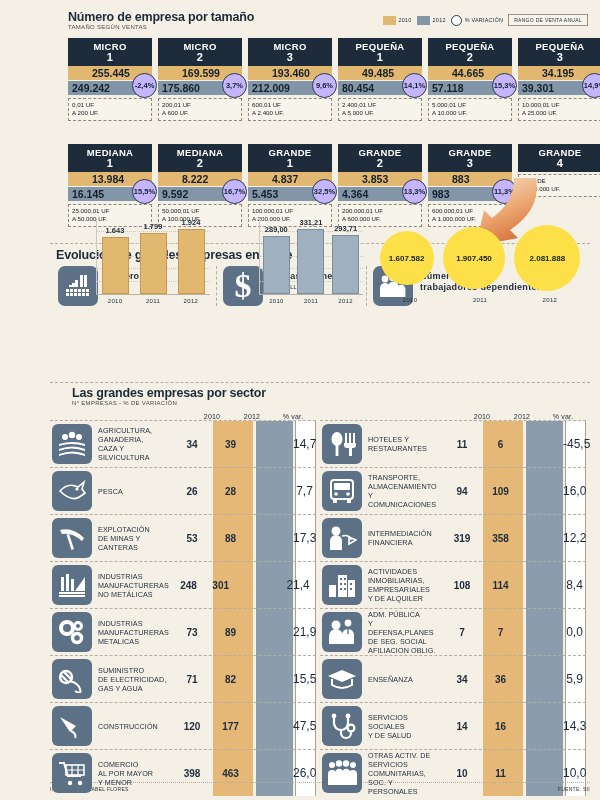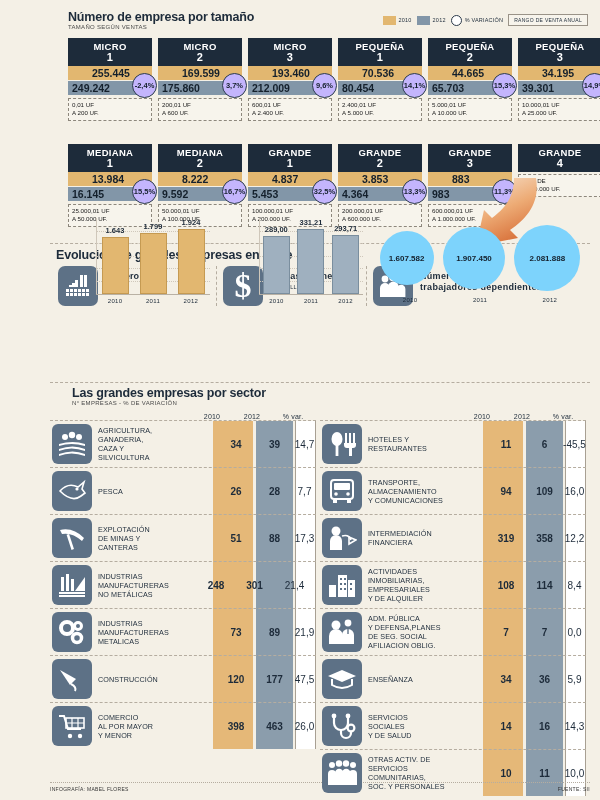--- a/index.html
+++ b/index.html
@@ -73,21 +73,21 @@
   .cb .f { width:100%; background:#e2b770; border:1px solid #c59a52; }
   .cb.blue .f { background:#9fb0bf; border:1px solid #7a8e9e; }
   .xax { position:absolute; left:0; right:0; bottom:0; height:12px;
          border-top:1px solid #b9b1a4; display:flex; justify-content:space-around;
          align-items:center; }
   .xax span { font-size:6px; letter-spacing:.3px; }
 
   .circles { position:absolute; left:8px; bottom:0; width:210px; height:84px; }
   .crow { position:absolute; left:0; right:0; bottom:12px; top:0;
           display:flex; align-items:center; justify-content:space-around; }
-  .circ { border-radius:50%; background:#7dd3fc; display:flex; align-items:center;
+  .circ { border-radius:50%; background:#fde047; display:flex; align-items:center;
           justify-content:center; font-size:8px; font-weight:bold; color:#14202c; }
 
   
   .arrow { position:absolute; left:440px; top:176px; width:110px; height:78px; }
 
   
   .sectors { position:absolute; left:50px; top:386px; width:540px; }
   .s-head { margin-left:22px; }
   .cols { display:flex; gap:4px; }
   .col { width:266px; position:relative; }
@@ -101,21 +101,21 @@
   .stripe.b { background:#8b9dac; }
   .stripe.w { background:#fff; border-left:1px solid #a8a093; border-right:1px solid #a8a093; }
   .srow { display:flex; align-items:center; border-bottom:1px dashed #b5ada0;
           position:relative; z-index:2; }
   .srow:last-child { border-bottom:none; }
   .sico { width:40px; height:40px; border-radius:6px; background:#5d7186; flex:0 0 auto;
           margin:3px 6px 3px 2px; display:flex; align-items:center; justify-content:center; }
   .slabel { flex:1; font-size:7.2px; line-height:9px; letter-spacing:.1px;
             text-transform:uppercase; padding-right:3px; }
   .sval { font-size:10px; font-weight:bold; text-align:center; }
-  .svar { font-size:10px; text-align:center; }
+  .svar { font-size:12px; text-align:center;margin-left:44px; }
 
   .credits { position:absolute; left:50px; top:782px; width:540px;
              border-top:1px dotted #b5ada0; display:flex; justify-content:space-between;
              font-size:5px; letter-spacing:.3px; padding-top:3px; color:#333; }
 </style>
 </head>
 <body>
 
 <div class="page">
 
@@ -167,31 +167,31 @@
         <div class="bars">
           <div class="bar y">193.460</div>
           <div class="bar b">212.009</div>
           <div class="pct">9,6%</div>
         </div>
         <div class="range">600,01 UF<br>A 2.400 UF.</div>
       </div>
       <div class="card">
         <div class="cap">PEQUEÑA<b>1</b></div>
         <div class="bars">
-          <div class="bar y">70.536</div>
+          <div class="bar y">49.485</div>
           <div class="bar b">80.454</div>
           <div class="pct">14,1%</div>
         </div>
         <div class="range">2.400,01 UF<br>A 5.000 UF.</div>
       </div>
       <div class="card">
         <div class="cap">PEQUEÑA<b>2</b></div>
         <div class="bars">
           <div class="bar y">44.665</div>
-          <div class="bar b">65.703</div>
+          <div class="bar b">57.118</div>
           <div class="pct">15,3%</div>
         </div>
         <div class="range">5.000,01 UF<br>A 10.000 UF.</div>
       </div>
       <div class="card">
         <div class="cap">PEQUEÑA<b>3</b></div>
         <div class="bars">
           <div class="bar y">34.195</div>
           <div class="bar b">39.301</div>
           <div class="pct">14,9%</div>
@@ -459,21 +459,21 @@
             <div class="srow">
               <div class="sico">
                 <svg width="30" height="28" viewBox="0 0 30 28">
                   <g fill="#ffffff">
                     <path d="M3 6 q13 -3 24 8 l-2 3 q-10 -9 -20 -7z"></path>
                     <rect x="12" y="10" width="2.6" height="16" transform="rotate(-18 13 18)"></rect>
                   </g>
                 </svg>
               </div>
               <div class="slabel">EXPLOTACIÓN<br>DE MINAS Y<br>CANTERAS</div>
-              <div class="sval w2010">51</div>
+              <div class="sval w2010">53</div>
               <div class="sval w2012" style="width:37px">88</div>
               <div class="svar" style="width:23px">17,3</div>
             </div>
             <div class="srow">
               <div class="sico">
                 <svg width="30" height="28" viewBox="0 0 30 28">
                   <g fill="#ffffff">
                     <rect x="4" y="6" width="3" height="14"></rect>
                     <rect x="9" y="3" width="3" height="17"></rect>
                     <rect x="14" y="8" width="3" height="12"></rect>
@@ -495,20 +495,35 @@
                     <circle cx="10" cy="10" r="6" fill="none" stroke="#fff" stroke-width="4"></circle>
                     <circle cx="21" cy="8" r="3.5" fill="none" stroke="#fff" stroke-width="3"></circle>
                     <circle cx="20" cy="20" r="4.5" fill="none" stroke="#fff" stroke-width="3.5"></circle>
                   </g>
                 </svg>
               </div>
               <div class="slabel">INDUSTRIAS<br>MANUFACTURERAS<br>METALICAS</div>
               <div class="sval w2010">73</div>
               <div class="sval w2012" style="width:37px">89</div>
               <div class="svar" style="width:23px">21,9</div>
+            </div>
+            <div class="srow">
+              <div class="sico">
+                <svg width="30" height="28" viewBox="0 0 30 28">
+                  <g fill="#ffffff">
+                    <path d="M6 6 l8 8 M4 10 l8 8" stroke="#fff" stroke-width="2.4" fill="none"></path>
+                    <circle cx="9" cy="12" r="6" fill="none" stroke="#fff" stroke-width="2.4"></circle>
+                    <path d="M13 16 q8 2 10 8 t-5 2" fill="none" stroke="#fff" stroke-width="2"></path>
+                  </g>
+                </svg>
+              </div>
+              <div class="slabel">SUMINISTRO<br>DE ELECTRICIDAD,<br>GAS Y AGUA</div>
+              <div class="sval w2010">71</div>
+              <div class="sval w2012" style="width:37px">82</div>
+              <div class="svar" style="width:23px">15,5</div>
             </div>
             <div class="srow">
               <div class="sico">
                 <svg width="30" height="28" viewBox="0 0 30 28">
                   <g fill="#ffffff">
                     <path d="M3 5 l16 9 l-6 6 z"></path>
                     <path d="M14 19 q6 3 4 7" fill="none" stroke="#fff" stroke-width="2"></path>
                   </g>
                 </svg>
               </div>

